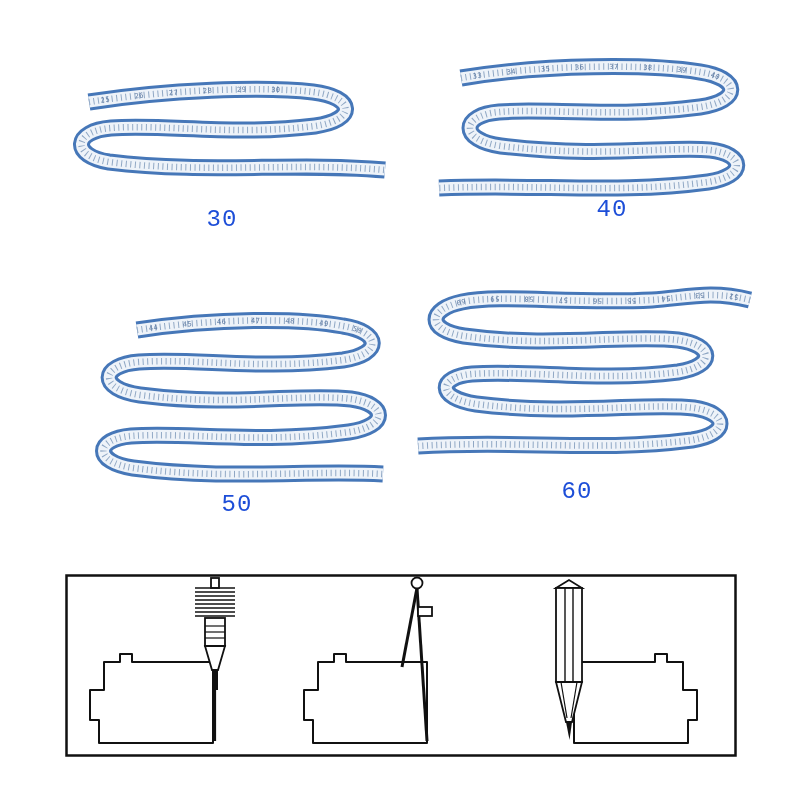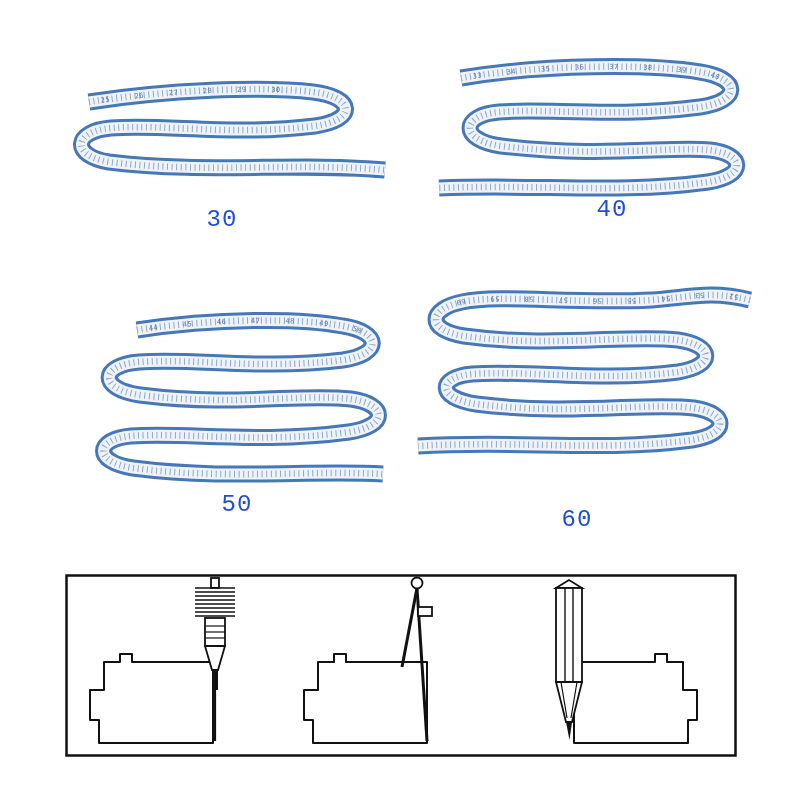--- a/index.html
+++ b/index.html
@@ -72,21 +72,21 @@
   <svg style="left:400px;top:278px" width="360" height="210" viewBox="0 0 360 210">
     <g>
       <path id="r60p" class="blue" d="M350,22 C310,12 285,20 252,22 C170,26 100,16 62,24 C28,31 26,52 64,58 C150,70 230,56 278,62 C314,67 316,88 278,94 C200,104 130,92 72,96 C38,99 36,120 76,126 C170,138 248,124 294,130 C328,135 330,156 292,162 C200,174 120,162 18,168"></path>
       <path class="core" d="M350,22 C310,12 285,20 252,22 C170,26 100,16 62,24 C28,31 26,52 64,58 C150,70 230,56 278,62 C314,67 316,88 278,94 C200,104 130,92 72,96 C38,99 36,120 76,126 C170,138 248,124 294,130 C328,135 330,156 292,162 C200,174 120,162 18,168"></path>
       <path class="ticks" d="M350,22 C310,12 285,20 252,22 C170,26 100,16 62,24 C28,31 26,52 64,58 C150,70 230,56 278,62 C314,67 316,88 278,94 C200,104 130,92 72,96 C38,99 36,120 76,126 C170,138 248,124 294,130 C328,135 330,156 292,162 C200,174 120,162 18,168"></path>
       <text class="scale-nums" dy="2.5">
         <textPath href="#r60p" startOffset="12">52 53 54 55 56 57 58 59 60</textPath>
       </text>
     </g>
   </svg>
-  <div class="ruler-label" style="left:577px;top:506px">60</div>
+  <div class="ruler-label" style="left:577px;top:478px">60</div>
 
   <svg style="left:65px;top:574px" width="672" height="183" viewBox="0 0 672 183">
 
     <rect class="dg-border" x="1.5" y="1.5" width="669" height="180"></rect>
 
     <g transform="translate(25,80)">
       <path class="profile" d="M123,89 L123,8 L42,8 L42,0 L30,0 L30,8 L14,8 L14,36 L0,36 L0,66 L9,66 L9,89 Z"></path>
     </g>
     <g transform="translate(239,80)">
       <path class="profile" d="M123,89 L123,8 L42,8 L42,0 L30,0 L30,8 L14,8 L14,36 L0,36 L0,66 L9,66 L9,89 Z"></path>

